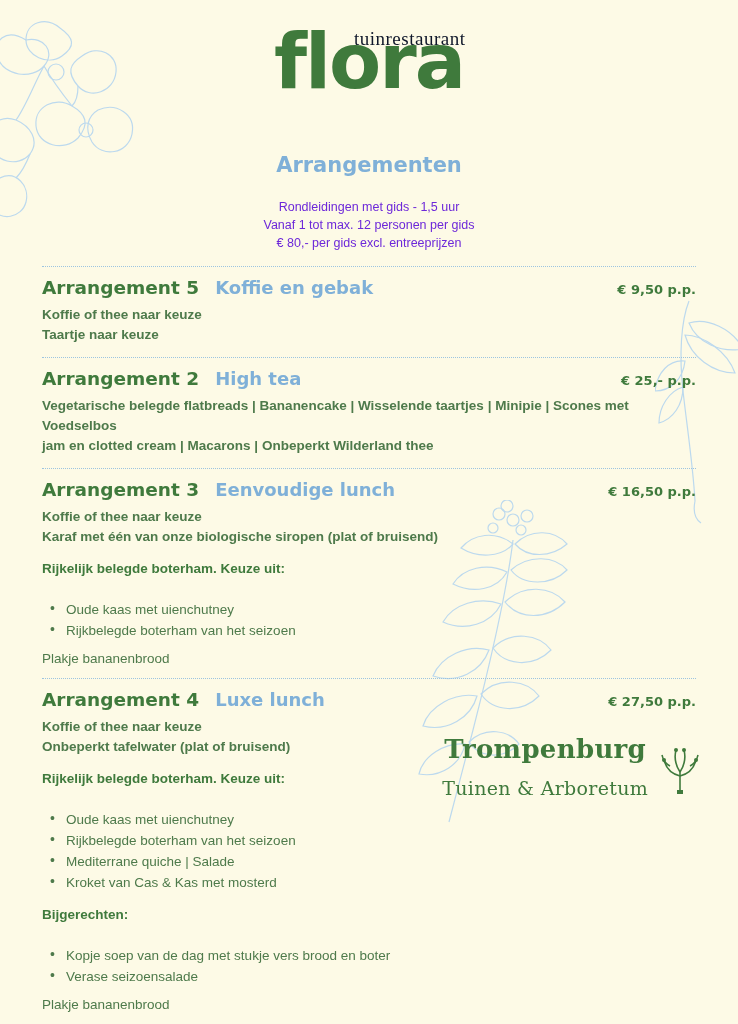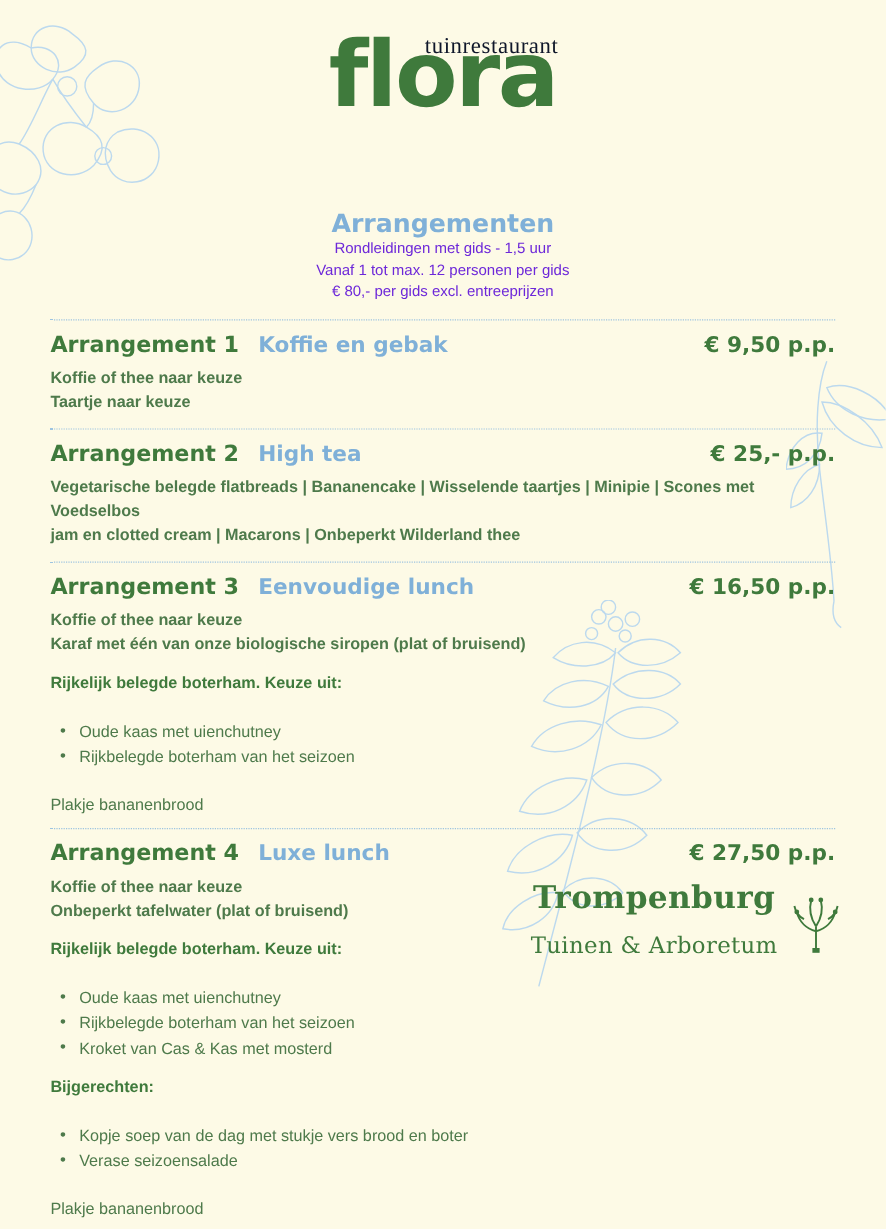--- a/index.html
+++ b/index.html
@@ -56,21 +56,21 @@
     top: 4px;
     left: 80px;
     font-family: Liberation Serif, serif;
     font-size: 19px;
     color: #0f172a;
     letter-spacing: 0.5px;
   }
 
   .arr-title {
     position: absolute;
-    top: 174px;
+    top: 153px;
     left: 0;
     width: 738px;
     text-align: center;
     font-family: "DejaVu Sans", sans-serif;
     font-weight: bold;
     font-size: 21px;
     color: #7fb0d8;
   }
   .arr-sub {
     position: absolute;
@@ -114,21 +114,21 @@
     font-weight: bold;
     font-size: 18px;
     color: #7fb0d8;
     margin-left: 16px;
     white-space: nowrap;
   }
   .item-price {
     margin-left: auto;
     font-family: "DejaVu Sans", sans-serif;
     font-weight: bold;
-    font-size: 18px;
+    font-size: 13px;
     color: #3f7a3c;
     white-space: nowrap;
   }
   .desc {
     font-size: 13.5px;
     line-height: 20px;
     color: #4e7a4b;
     margin-top: 7px;
     font-weight: bold;
   }
@@ -154,21 +154,21 @@
     content: "•";
     position: absolute;
     left: 8px;
     top: -1px;
     color: #4e7a4b;
     font-size: 14px;
   }
   .trailing {
     font-size: 13.5px;
     color: #4e7a4b;
-    margin-top: 22px;
+    margin-top: 10px;
   }
 
   
   .footer {
     position: absolute;
     right: 36px;
     bottom: 6px;
     display: flex;
     align-items: flex-end;
   }
@@ -265,21 +265,21 @@
     <div>Rondleidingen met gids - 1,5 uur</div>
     <div>Vanaf 1 tot max. 12 personen per gids</div>
     <div>€ 80,- per gids excl. entreeprijzen</div>
   </div>
 
   <div class="content">
 
     <div class="sep"></div>
     <div class="item">
       <div class="item-head">
-        <span class="item-num">Arrangement 1</span>
+        <span class="item-num">Arrangement 5</span>
         <span class="item-name">Koffie en gebak</span>
         <span class="item-price">€ 9,50 p.p.</span>
       </div>
       <div class="desc">
         <div>Koffie of thee naar keuze</div>
         <div>Taartje naar keuze</div>
       </div>
     </div>
 
     <div class="sep"></div>
@@ -322,20 +322,21 @@
         <span class="item-price">€ 27,50 p.p.</span>
       </div>
       <div class="desc">
         <div>Koffie of thee naar keuze</div>
         <div>Onbeperkt tafelwater (plat of bruisend)</div>
       </div>
       <div class="sub-head">Rijkelijk belegde boterham. Keuze uit:</div>
       <ul class="bullets">
         <li>Oude kaas met uienchutney</li>
         <li>Rijkbelegde boterham van het seizoen</li>
+        <li>Mediterrane quiche | Salade</li>
         <li>Kroket van Cas &amp; Kas met mosterd</li>
       </ul>
       <div class="sub-head">Bijgerechten:</div>
       <ul class="bullets">
         <li>Kopje soep van de dag met stukje vers brood en boter</li>
         <li>Verase seizoensalade</li>
       </ul>
       <div class="trailing">Plakje bananenbrood</div>
     </div>
 

